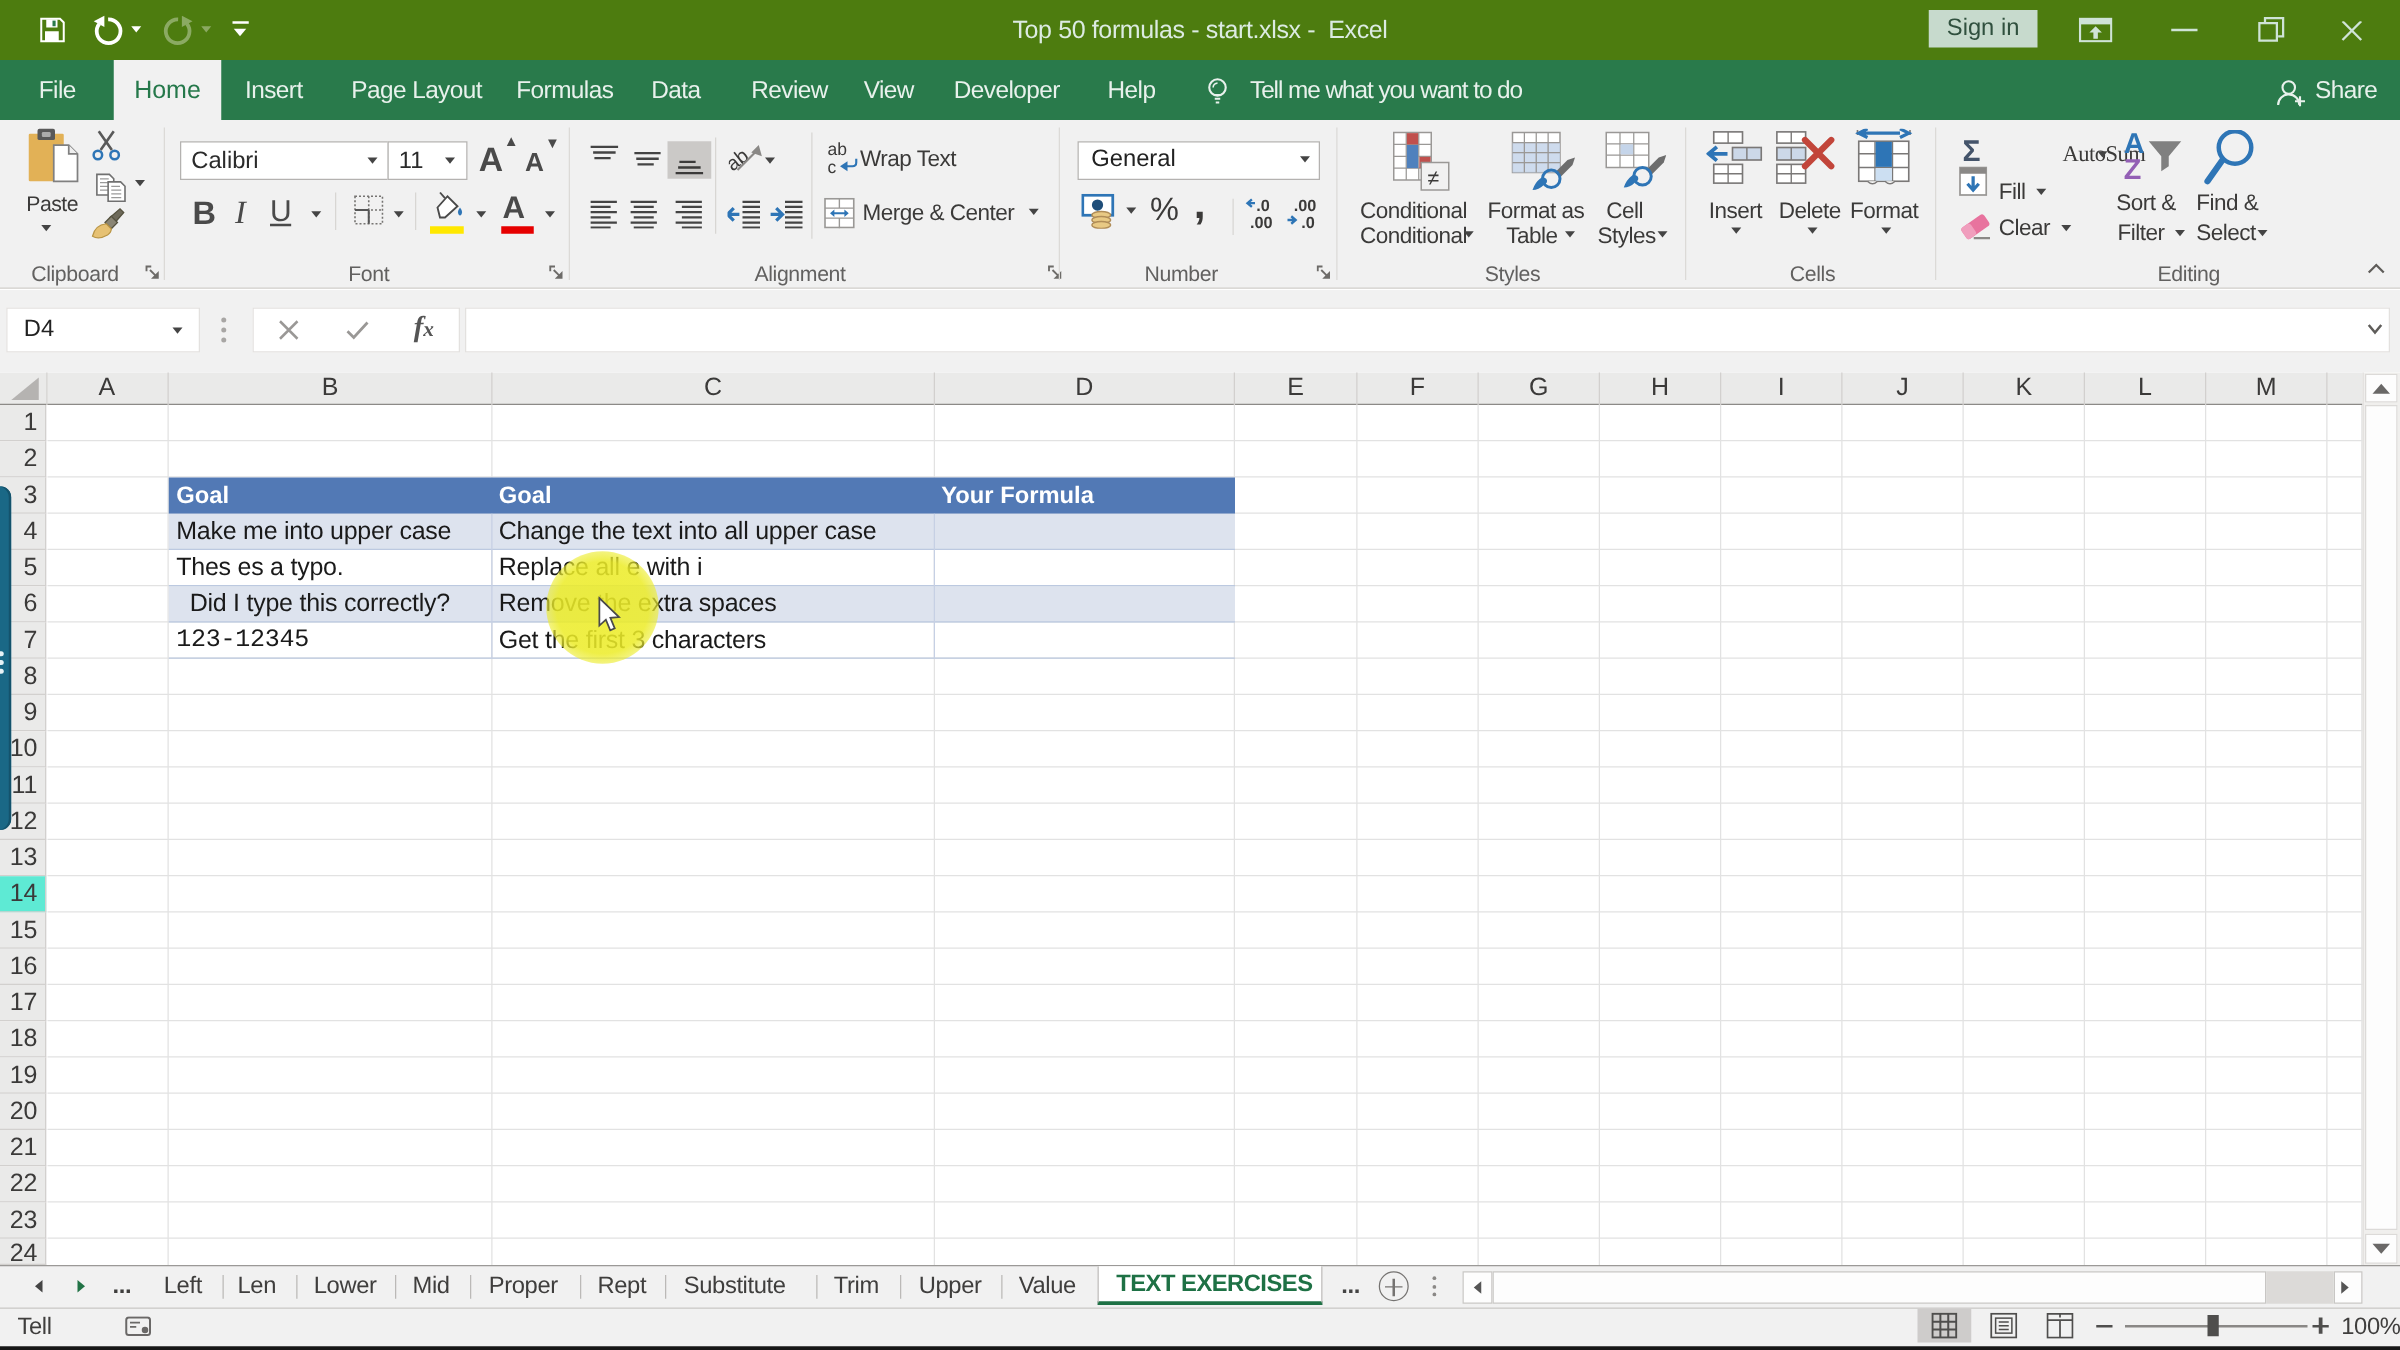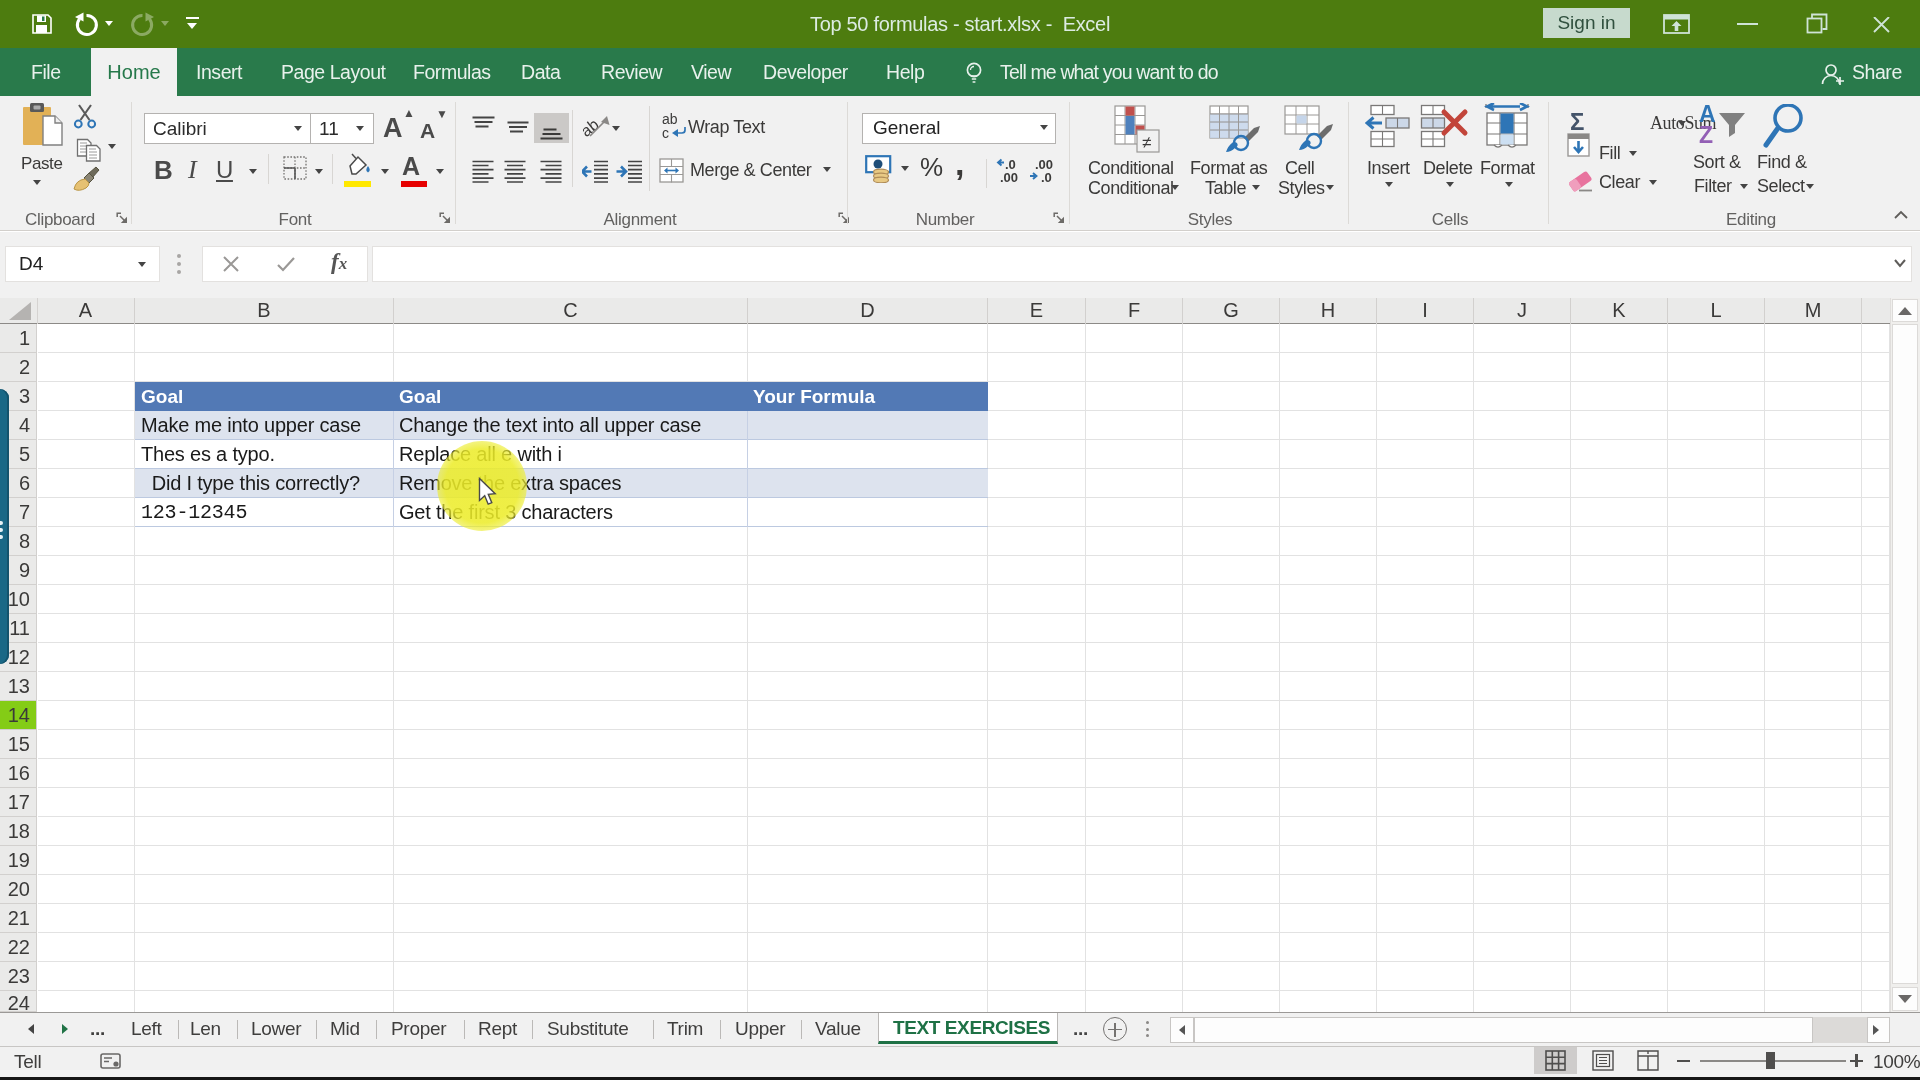--- a/index.html
+++ b/index.html
@@ -435,21 +435,21 @@
 <div class="ab" style="left:0;top:113px;width:37px;height:29px;background:#eaeae9;border-bottom:1px solid #d2d0ce;border-right:1px solid #d2d0ce;font-size:20px;color:#3b3a39;text-align:right;padding-right:6px;line-height:29px;">4</div>
 <div class="ab" style="left:0;top:142px;width:37px;height:29px;background:#eaeae9;border-bottom:1px solid #d2d0ce;border-right:1px solid #d2d0ce;font-size:20px;color:#3b3a39;text-align:right;padding-right:6px;line-height:29px;">5</div>
 <div class="ab" style="left:0;top:171px;width:37px;height:29px;background:#eaeae9;border-bottom:1px solid #d2d0ce;border-right:1px solid #d2d0ce;font-size:20px;color:#3b3a39;text-align:right;padding-right:6px;line-height:29px;">6</div>
 <div class="ab" style="left:0;top:200px;width:37px;height:29px;background:#eaeae9;border-bottom:1px solid #d2d0ce;border-right:1px solid #d2d0ce;font-size:20px;color:#3b3a39;text-align:right;padding-right:6px;line-height:29px;">7</div>
 <div class="ab" style="left:0;top:229px;width:37px;height:29px;background:#eaeae9;border-bottom:1px solid #d2d0ce;border-right:1px solid #d2d0ce;font-size:20px;color:#3b3a39;text-align:right;padding-right:6px;line-height:29px;">8</div>
 <div class="ab" style="left:0;top:258px;width:37px;height:29px;background:#eaeae9;border-bottom:1px solid #d2d0ce;border-right:1px solid #d2d0ce;font-size:20px;color:#3b3a39;text-align:right;padding-right:6px;line-height:29px;">9</div>
 <div class="ab" style="left:0;top:287px;width:37px;height:29px;background:#eaeae9;border-bottom:1px solid #d2d0ce;border-right:1px solid #d2d0ce;font-size:20px;color:#3b3a39;text-align:right;padding-right:6px;line-height:29px;">10</div>
 <div class="ab" style="left:0;top:316px;width:37px;height:29px;background:#eaeae9;border-bottom:1px solid #d2d0ce;border-right:1px solid #d2d0ce;font-size:20px;color:#3b3a39;text-align:right;padding-right:6px;line-height:29px;">11</div>
 <div class="ab" style="left:0;top:345px;width:37px;height:29px;background:#eaeae9;border-bottom:1px solid #d2d0ce;border-right:1px solid #d2d0ce;font-size:20px;color:#3b3a39;text-align:right;padding-right:6px;line-height:29px;">12</div>
 <div class="ab" style="left:0;top:374px;width:37px;height:29px;background:#eaeae9;border-bottom:1px solid #d2d0ce;border-right:1px solid #d2d0ce;font-size:20px;color:#3b3a39;text-align:right;padding-right:6px;line-height:29px;">13</div>
-<div class="ab" style="left:0;top:403px;width:37px;height:29px;background:#84cc16;border-bottom:1px solid #d2d0ce;border-right:1px solid #d2d0ce;font-size:20px;color:#3b3a39;text-align:right;padding-right:6px;line-height:29px;">14</div>
+<div class="ab" style="left:0;top:403px;width:37px;height:29px;background:#5eead4;border-bottom:1px solid #d2d0ce;border-right:1px solid #d2d0ce;font-size:20px;color:#3b3a39;text-align:right;padding-right:6px;line-height:29px;">14</div>
 <div class="ab" style="left:0;top:432px;width:37px;height:29px;background:#eaeae9;border-bottom:1px solid #d2d0ce;border-right:1px solid #d2d0ce;font-size:20px;color:#3b3a39;text-align:right;padding-right:6px;line-height:29px;">15</div>
 <div class="ab" style="left:0;top:461px;width:37px;height:29px;background:#eaeae9;border-bottom:1px solid #d2d0ce;border-right:1px solid #d2d0ce;font-size:20px;color:#3b3a39;text-align:right;padding-right:6px;line-height:29px;">16</div>
 <div class="ab" style="left:0;top:490px;width:37px;height:29px;background:#eaeae9;border-bottom:1px solid #d2d0ce;border-right:1px solid #d2d0ce;font-size:20px;color:#3b3a39;text-align:right;padding-right:6px;line-height:29px;">17</div>
 <div class="ab" style="left:0;top:519px;width:37px;height:29px;background:#eaeae9;border-bottom:1px solid #d2d0ce;border-right:1px solid #d2d0ce;font-size:20px;color:#3b3a39;text-align:right;padding-right:6px;line-height:29px;">18</div>
 <div class="ab" style="left:0;top:548px;width:37px;height:29px;background:#eaeae9;border-bottom:1px solid #d2d0ce;border-right:1px solid #d2d0ce;font-size:20px;color:#3b3a39;text-align:right;padding-right:6px;line-height:29px;">19</div>
 <div class="ab" style="left:0;top:577px;width:37px;height:29px;background:#eaeae9;border-bottom:1px solid #d2d0ce;border-right:1px solid #d2d0ce;font-size:20px;color:#3b3a39;text-align:right;padding-right:6px;line-height:29px;">20</div>
 <div class="ab" style="left:0;top:606px;width:37px;height:29px;background:#eaeae9;border-bottom:1px solid #d2d0ce;border-right:1px solid #d2d0ce;font-size:20px;color:#3b3a39;text-align:right;padding-right:6px;line-height:29px;">21</div>
 <div class="ab" style="left:0;top:635px;width:37px;height:29px;background:#eaeae9;border-bottom:1px solid #d2d0ce;border-right:1px solid #d2d0ce;font-size:20px;color:#3b3a39;text-align:right;padding-right:6px;line-height:29px;">22</div>
 <div class="ab" style="left:0;top:664px;width:37px;height:29px;background:#eaeae9;border-bottom:1px solid #d2d0ce;border-right:1px solid #d2d0ce;font-size:20px;color:#3b3a39;text-align:right;padding-right:6px;line-height:29px;">23</div>
 <div class="ab" style="left:0;top:693px;width:37px;height:21px;background:#eaeae9;border-bottom:1px solid #d2d0ce;border-right:1px solid #d2d0ce;font-size:20px;color:#3b3a39;text-align:right;padding-right:6px;line-height:25px;">24</div>

